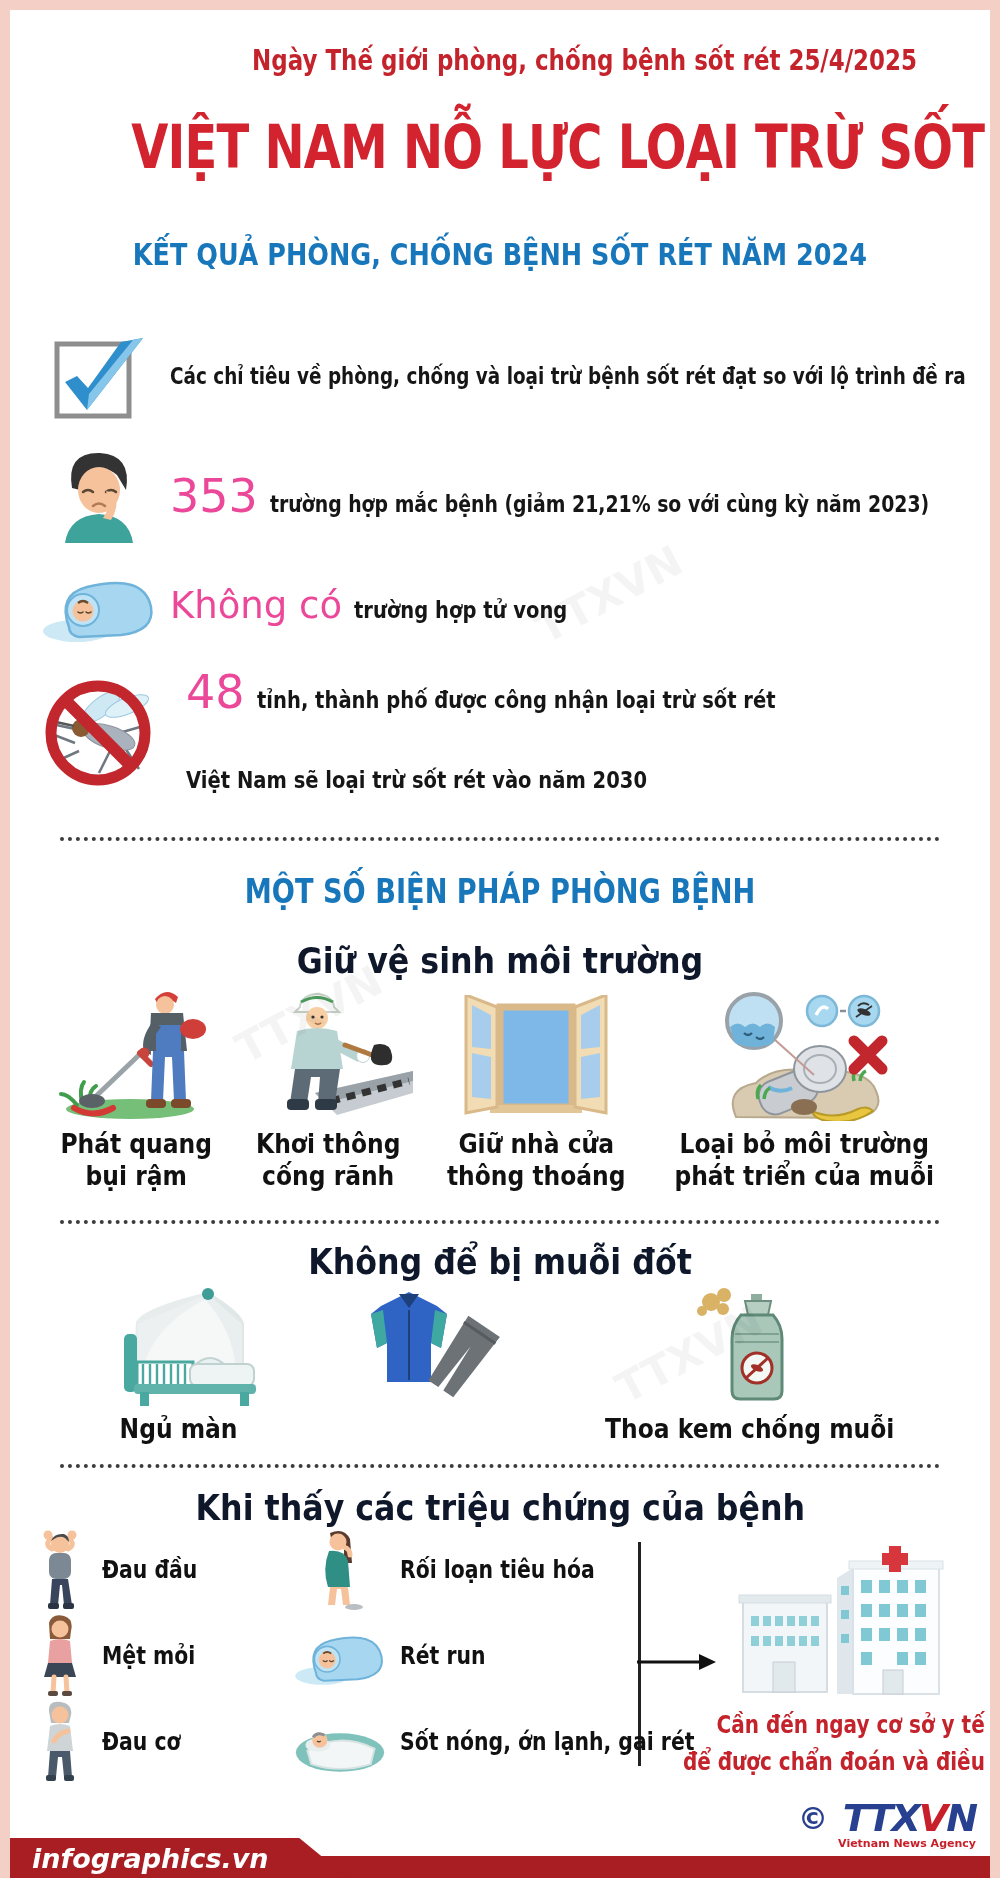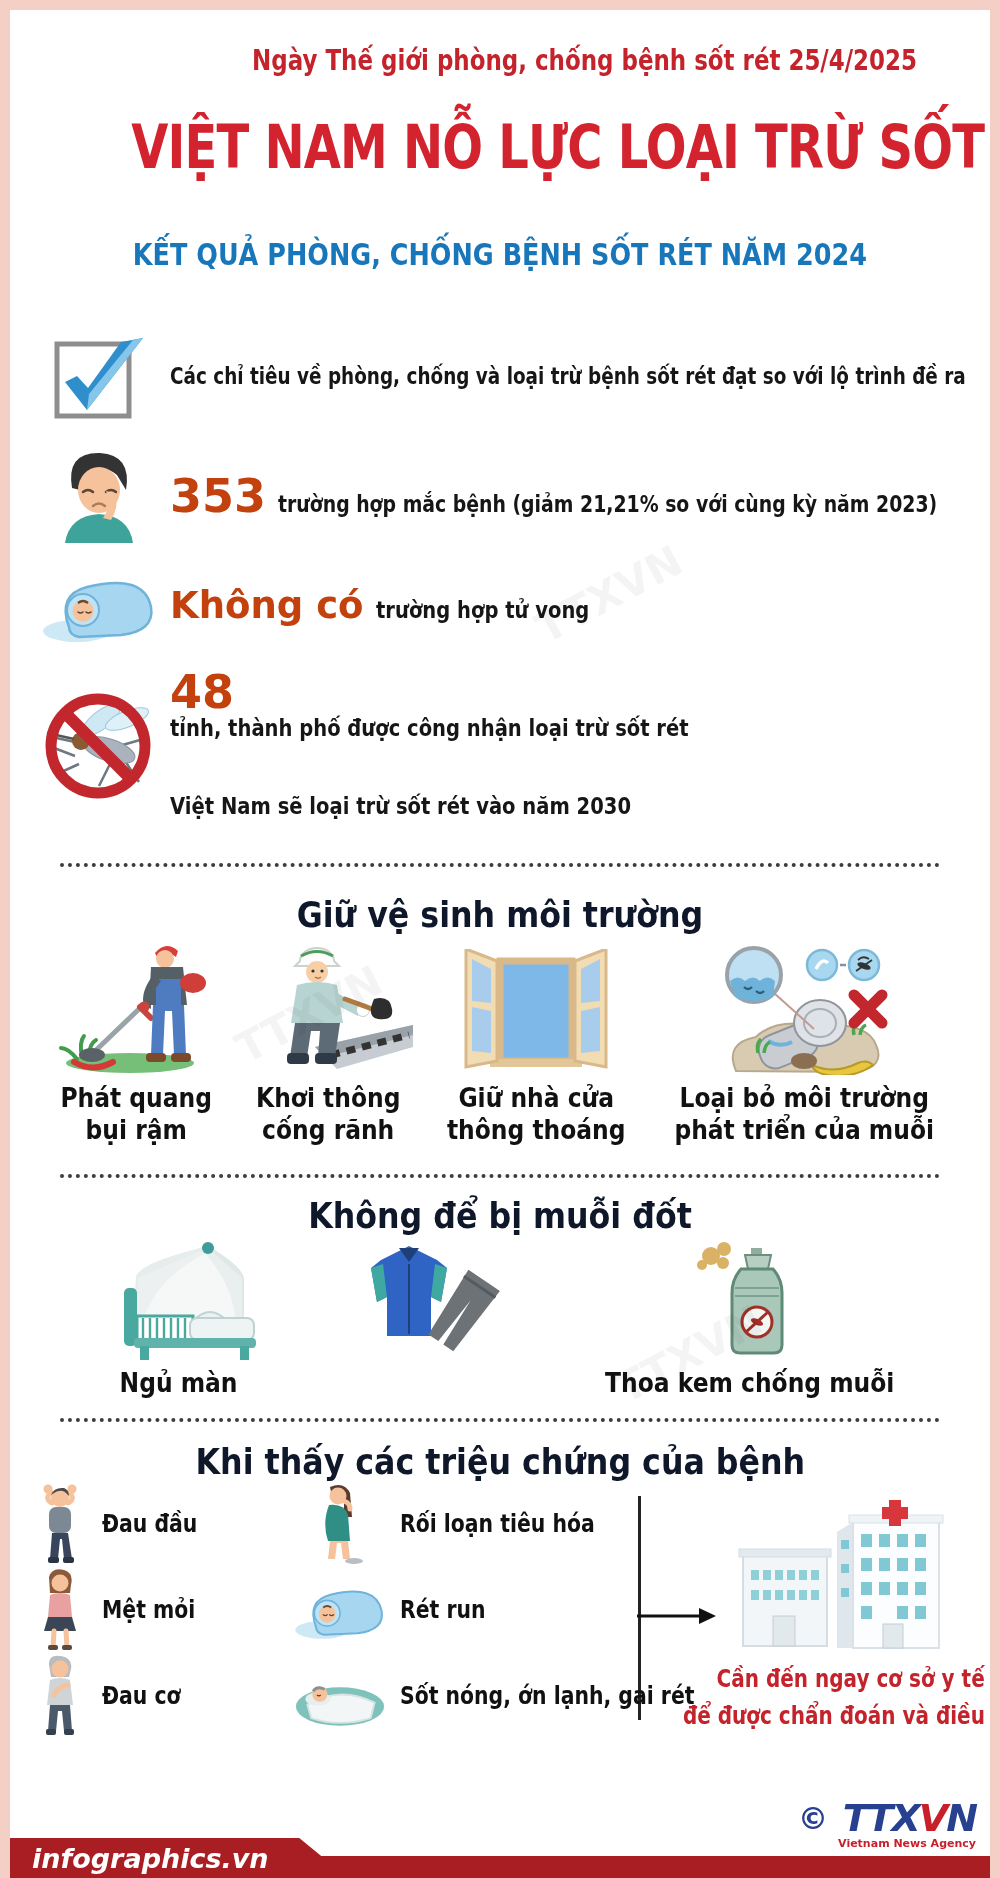--- a/index.html
+++ b/index.html
@@ -20,24 +20,24 @@
   .kicker{font-size:28px;font-weight:bold;color:#c4232c;line-height:34px;text-align:right;}
   .title{margin:30px 0 0;font-size:60px;font-weight:800;color:#d2232e;line-height:78px;letter-spacing:-1px;}
   .subtitle{margin-top:50px;font-size:30px;font-weight:bold;color:#1877bb;line-height:38px;text-decoration:underline;}
 
   
   .results{padding-left:28px;}
   .rrow{display:flex;align-items:center;}
   .r1{margin-top:56px;justify-content:space-between;} .r2{margin-top:26px;} .r3{margin-top:22px;} .r4{margin-top:24px;align-items:center;}
   .ricon{width:122px;display:flex;justify-content:center;flex-shrink:0;}
   .rtext{display:flex;align-items:baseline;font-size:23px;font-weight:bold;color:#161616;margin-left:10px;}
-  .hl{font-size:46px;font-weight:700;color:#c2410c;margin-right:12px;line-height:1;}
+  .hl{font-size:46px;font-weight:400;color:#ec4899;margin-right:12px;line-height:1;}
   .hl.word{font-size:37px;}
   .rcol{display:flex;flex-direction:column;gap:52px;margin-left:10px;}
-  .rcol .rtext{margin-left:0;flex-direction:column;}
+  .rcol .rtext{margin-left:16px;}
 
   
   .ptitle{margin:28px 0 0;font-size:34px;font-weight:800;color:#1877bb;line-height:44px;}
   .gtitle{margin:30px 0 0;font-size:36px;font-weight:800;color:#0f172a;line-height:36px;text-decoration:underline;}
   .gtitle.g2{margin-top:20px;} .gtitle.g3{margin-top:22px;}
   .grid{display:flex;justify-content:space-between;padding:0 42px;margin-top:10px;}
   .grid.g3row{padding:0 80px;margin-top:6px;}
   .gitem{display:flex;flex-direction:column;align-items:center;}
   .art{display:flex;align-items:flex-end;justify-content:center;height:132px;}
   .art.short{height:120px;}
@@ -159,20 +159,21 @@
         </div>
         <div class="rtext">
           <span class="cond left" style="--sx:.85">Việt Nam sẽ loại trừ sốt rét vào năm 2030</span>
         </div>
       </div>
     </div>
   </section>
 
   <div class="dotline" style="margin-top:44px;"></div>
 
+  <h2 class="ptitle center"><span class="cond" style="--sx:.80">MỘT SỐ BIỆN PHÁP PHÒNG BỆNH</span></h2>
 
   <h3 class="gtitle center"><span class="cond" style="--sx:.88">Giữ vệ sinh môi trường</span></h3>
 
   <div class="grid">
 
     <div class="gitem">
       <div class="art">
         <svg width="168" height="132" viewBox="0 0 168 132">
           <ellipse cx="78" cy="120" rx="64" ry="10" fill="#76bf78"></ellipse>
           <path d="M30 114 q-3 -15 2 -21 M37 114 q0 -13 7 -17 M25 116 q-9 -11 -16 -11" stroke="#3f9d4b" stroke-width="4" fill="none" stroke-linecap="round"></path>

